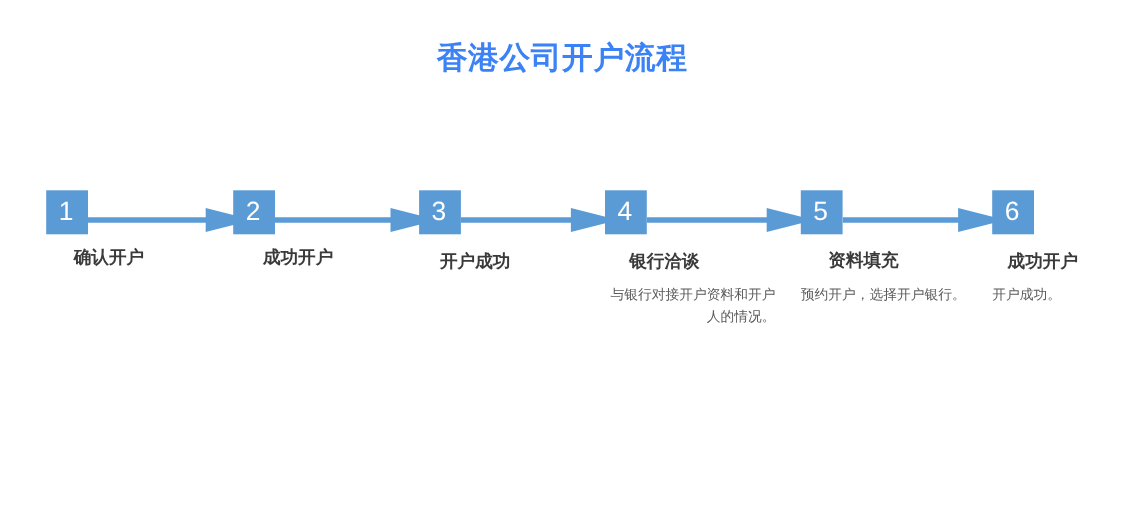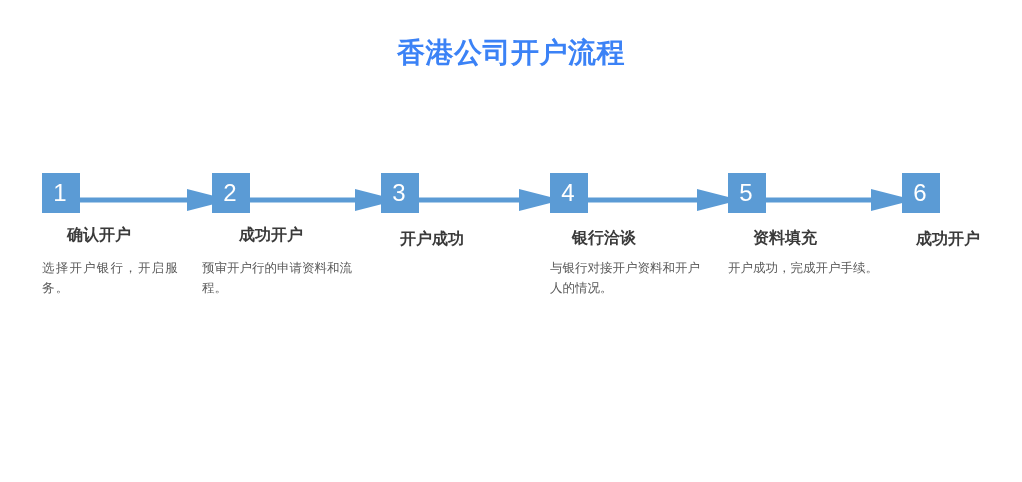--- a/index.html
+++ b/index.html
@@ -96,50 +96,48 @@
   .title-2 { left: 239px; top: 227px; }
   .title-3 { left: 400px; top: 231px; }
   .title-4 { left: 572px; top: 231px; font-family: Liberation Mono, monospace; }
   .title-5 { left: 753px; top: 230px; }
   .title-6 { left: 916px; top: 231px; }
 
   
   .desc-1 { left: 42px;  top: 258px; width: 150px; letter-spacing: 1.2px; }
   .desc-2 { left: 202px; top: 258px; width: 160px; }
   .desc-3 { left: 381px; top: 258px; width: 175px; }
-  .desc-4 { left: 550px; top: 258px; width: 155px; }
+  .desc-4 { left: 550px; top: 258px; width: 155px; text-align: right; }
   .desc-5 { left: 728px; top: 258px; width: 175px; }
   .desc-6 { left: 902px; top: 258px; width: 120px; }
 </style>
 </head>
 <body>
 
 <div id="slide">
 
   <div id="page-title">香港公司开户流程</div>
 
   <div class="step step-1">
     <div class="step-badge">1</div>
     <svg class="step-arrow" width="150" height="26" viewBox="0 0 150 26">
       <rect x="0" y="10.5" width="112" height="5" fill="#5b9bd5"></rect>
       <polygon points="107,2 150,13 107,24" fill="#5b9bd5"></polygon>
     </svg>
   </div>
   <div class="step-title title-1">确认开户</div>
-  <div class="step-desc desc-1">选择开户银行，开启服务。</div>
 
   <div class="step step-2">
     <div class="step-badge">2</div>
     <svg class="step-arrow" width="148" height="26" viewBox="0 0 148 26">
       <rect x="0" y="10.5" width="110" height="5" fill="#5b9bd5"></rect>
       <polygon points="105,2 148,13 105,24" fill="#5b9bd5"></polygon>
     </svg>
   </div>
   <div class="step-title title-2">成功开户</div>
-  <div class="step-desc desc-2">预审开户行的申请资料和流程。</div>
 
   <div class="step step-3">
     <div class="step-badge">3</div>
     <svg class="step-arrow" width="143" height="26" viewBox="0 0 143 26">
       <rect x="0" y="10.5" width="105" height="5" fill="#5b9bd5"></rect>
       <polygon points="100,2 143,13 100,24" fill="#5b9bd5"></polygon>
     </svg>
   </div>
   <div class="step-title title-3">开户成功</div>
 
@@ -154,20 +152,21 @@
   <div class="step-desc desc-4">与银行对接开户资料和开户人的情况。</div>
 
   <div class="step step-5">
     <div class="step-badge">5</div>
     <svg class="step-arrow" width="148" height="26" viewBox="0 0 148 26">
       <rect x="0" y="10.5" width="110" height="5" fill="#5b9bd5"></rect>
       <polygon points="105,2 148,13 105,24" fill="#5b9bd5"></polygon>
     </svg>
   </div>
   <div class="step-title title-5">资料填充</div>
-  <div class="step-desc desc-5">开户成功，完成开户手续。</div>
+  <div class="step-desc desc-5">预约开户，选择开户银行。</div>
 
   <div class="step step-6">
     <div class="step-badge">6</div>
   </div>
   <div class="step-title title-6">成功开户</div>
+  <div class="step-desc desc-6">开户成功。</div>
 
 </div>
 
 </body></html>

